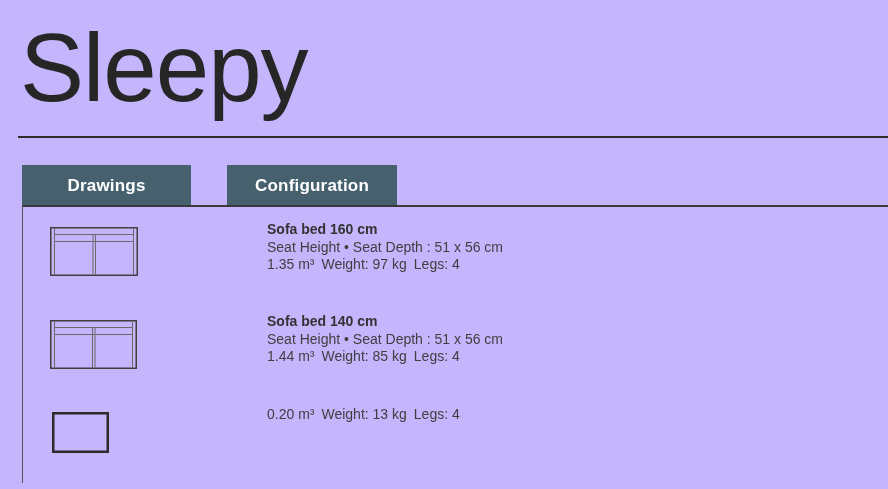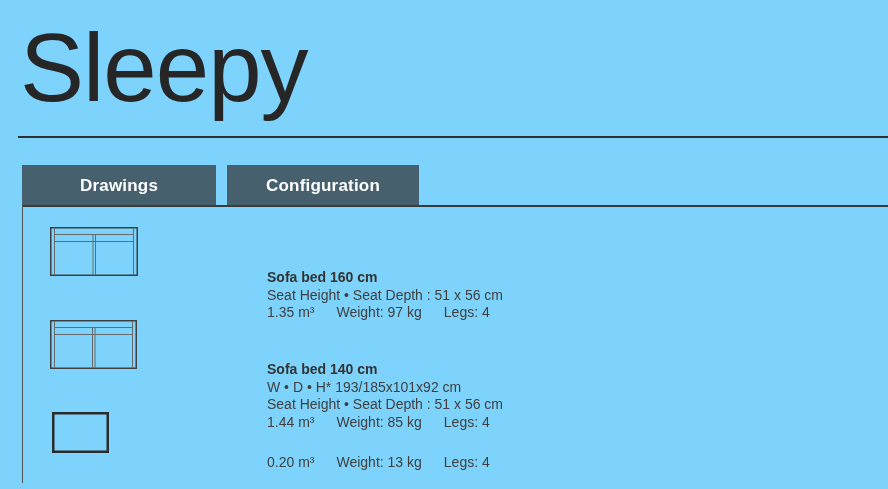--- a/index.html
+++ b/index.html
@@ -1,21 +1,21 @@
 <!DOCTYPE html>
 <html><head>
 <meta charset="utf-8">
 <style>
   * { margin: 0; padding: 0; box-sizing: border-box; }
   html, body { background: #ffffff; }
   .page {
     position: relative;
     width: 888px;
     height: 489px;
-    background: #7dd3fc;
+    background: #c4b5fd;
     overflow: hidden;
     font-family: "Liberation Sans", sans-serif;
     color: #3f3f3f;
   }
   .title {
     position: absolute;
     left: 20px;
     top: 20px;
     font-size: 96px;
     line-height: 1;
@@ -37,22 +37,22 @@
     top: 165px;
     height: 41px;
     display: flex;
     align-items: center;
     justify-content: center;
     font-size: 17px;
     font-weight: bold;
     letter-spacing: 0.2px;
     cursor: pointer;
   }
-  .tab-drawings { left: 22px; width: 194px; }
-  .tab-configuration { left: 227px; width: 192px; }
+  .tab-drawings { left: 22px; width: 169px; }
+  .tab-configuration { left: 227px; width: 170px; }
   .content-top-rule {
     position: absolute;
     left: 22px;
     top: 205px;
     width: 866px;
     height: 2px;
     background: #3a3a3a;
   }
   .content-left-rule {
     position: absolute;
@@ -66,27 +66,26 @@
   .drawing-sofa-160 { left: 50px; top: 227px; }
   .drawing-sofa-140 { left: 50px; top: 320px; }
   .drawing-footstool { left: 52px; top: 412px; }
   .spec {
     position: absolute;
     left: 267px;
     font-size: 14px;
     line-height: 17.6px;
     color: #3f3f3f;
     white-space: nowrap;
-    margin-top: 48px;
   }
   .spec-1 { top: 221px; }
   .spec-2 { top: 313px; }
   .spec-3 { top: 406px; }
   .spec-name { font-weight: bold; color: #333333; }
-  .spec-metrics { display: flex; gap: 22px; }
+  .spec-metrics { display: flex; gap: 7px; }
 </style>
 </head>
 <body>
 
 <div class="page">
 
   <div class="title">Sleepy</div>
   <div class="title-rule"></div>
 
   <div class="tab tab-drawings" style="background: rgb(70, 96, 110); color: rgb(255, 255, 255);">
@@ -128,21 +127,20 @@
       <line x1="82.5" y1="1" x2="82.5" y2="48" stroke="#6a6a6a" stroke-width="1"></line>
       <line x1="4.5" y1="7.5" x2="82.5" y2="7.5" stroke="#6a6a6a" stroke-width="1"></line>
       <line x1="4.5" y1="14.5" x2="82.5" y2="14.5" stroke="#6a6a6a" stroke-width="1"></line>
       <line x1="42.5" y1="7.5" x2="42.5" y2="48" stroke="#6a6a6a" stroke-width="1"></line>
       <line x1="45" y1="7.5" x2="45" y2="48" stroke="#6a6a6a" stroke-width="1"></line>
     </svg>
   </div>
 
   <div class="spec spec-2">
     <div class="spec-name">Sofa bed 140 cm</div>
-    <div class="spec-line">W • D • H*  193/185x101x92 cm</div>
     <div class="spec-line">Seat Height • Seat Depth : 51 x 56 cm</div>
     <div class="spec-metrics">
       <span>1.44 m³</span>
       <span>Weight: 85 kg</span>
       <span>Legs: 4</span>
     </div>
   </div>
 
   <div class="drawing drawing-footstool">
     <svg width="57" height="41" viewBox="0 0 57 41">

